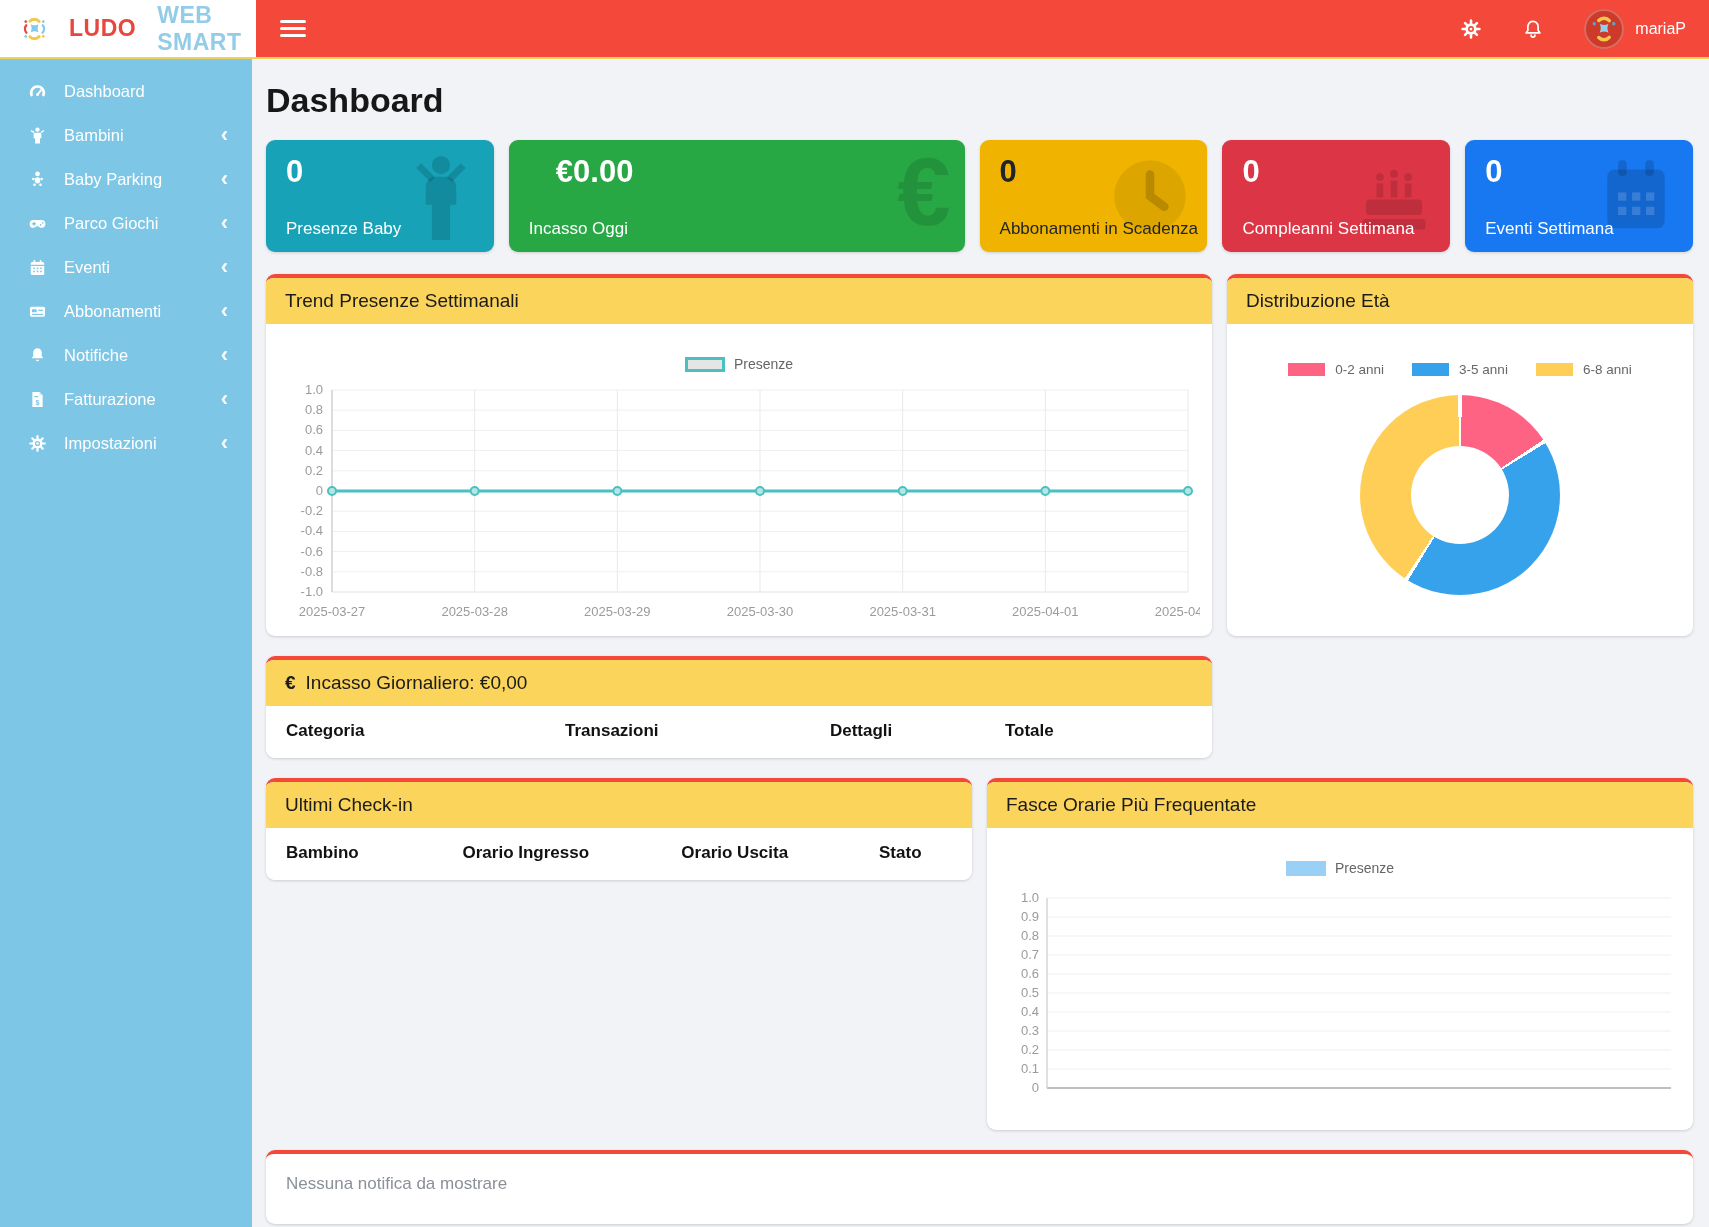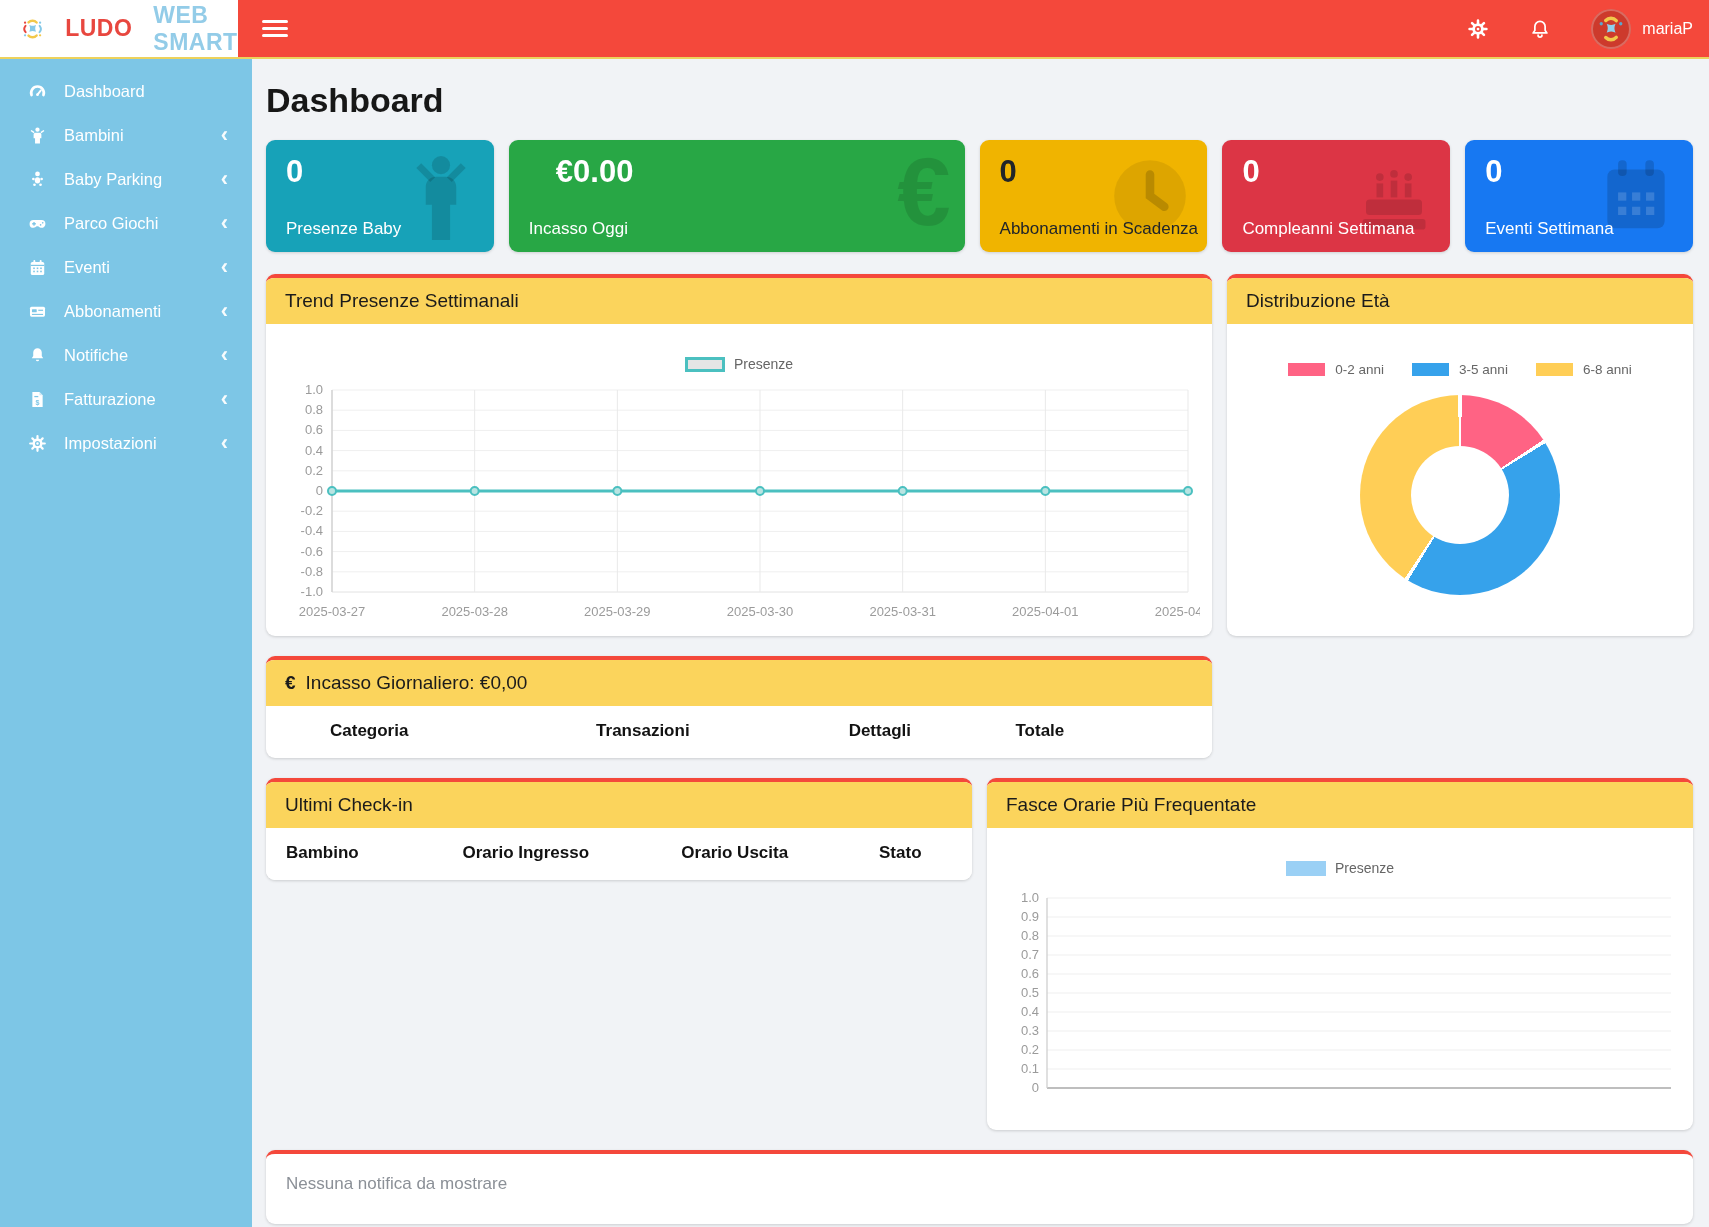--- a/index.html
+++ b/index.html
@@ -2,24 +2,24 @@
 <html><head>
 <meta charset="utf-8">
 <style>
   * { margin:0; padding:0; box-sizing:border-box; }
   html,body { width:1709px; height:1227px; overflow:hidden; }
   body { font-family:"Liberation Sans", sans-serif; background:#f1f3f6; color:#1c1c1c; }
 
   
   .topbar { position:fixed; top:0; left:0; right:0; height:59px; display:flex; z-index:20;
             border-bottom:2px solid #edd25c; }
-  .brand { width:238px; background:#ffffff; display:flex; align-items:center; padding-left:21px; gap:21px; }
+  .brand { width:256px; background:#ffffff; display:flex; align-items:center; padding-left:21px; gap:21px; }
   .brand-word1 { font-size:23px; font-weight:800; color:#e8473f; letter-spacing:.5px; }
   .brand-word2 { font-size:23px; font-weight:800; color:#93cce8; letter-spacing:.5px; }
-  .topbar-rest { flex:1; background:#f4483b; display:flex; align-items:center; padding:0 16px 0 24px; }
+  .topbar-rest { flex:1; background:#f4483b; display:flex; align-items:center; padding:0 23px 0 24px; }
   .hamburger { width:26px; cursor:pointer; display:flex; flex-direction:column; gap:4px; }
   .hamburger span { display:block; height:3px; border-radius:2px; background:#fff; }
   .topbar-actions { margin-left:auto; display:flex; align-items:center; gap:40px; }
   .tico { width:22px; height:22px; cursor:pointer; }
   .user-chip { display:flex; align-items:center; gap:11px; cursor:pointer; }
   .avatar { width:40px; height:40px; border-radius:50%; background:#cd3a2c; display:flex;
             align-items:center; justify-content:center; box-shadow:inset 0 0 0 2px rgba(255,255,255,.25); }
   .user-name { color:#fff; font-size:16px; }
 
   
@@ -66,21 +66,21 @@
   .age-legend .item { display:flex; align-items:center; gap:10px; font-size:13.5px; color:#666; }
   .age-legend .box { width:37px; height:13px; }
   .donut { position:relative; width:200px; height:200px; border-radius:50%; margin:18px auto 0; }
   .donut::after { content:""; position:absolute; inset:51px; border-radius:50%; background:#fff; }
 
   .income-row { display:flex; gap:15px; margin-top:20px; }
   .income-card { flex:2.03; }
   .income-spacer { flex:1; }
 
   .thead { display:grid; background:#fff; }
-  .thead.income { grid-template-columns:29.5% 28% 18.5% 24%;margin-left:44px; }
+  .thead.income { grid-template-columns:29.5% 28% 18.5% 24%; }
   .thead.checkins { grid-template-columns:25% 31% 28% 16%; }
   .th { padding:15px 20px 17px; font-size:17px; font-weight:700; color:#121212; }
 
   .bottom-row { display:flex; gap:15px; margin-top:20px; align-items:flex-start; }
   .checkins-card { flex:1; }
   .hours-card { flex:1; }
 
   .alerts-card { margin-top:20px; }
   .alerts-body { padding:20px 20px 30px; font-size:17px; color:#8b9097; }
 

